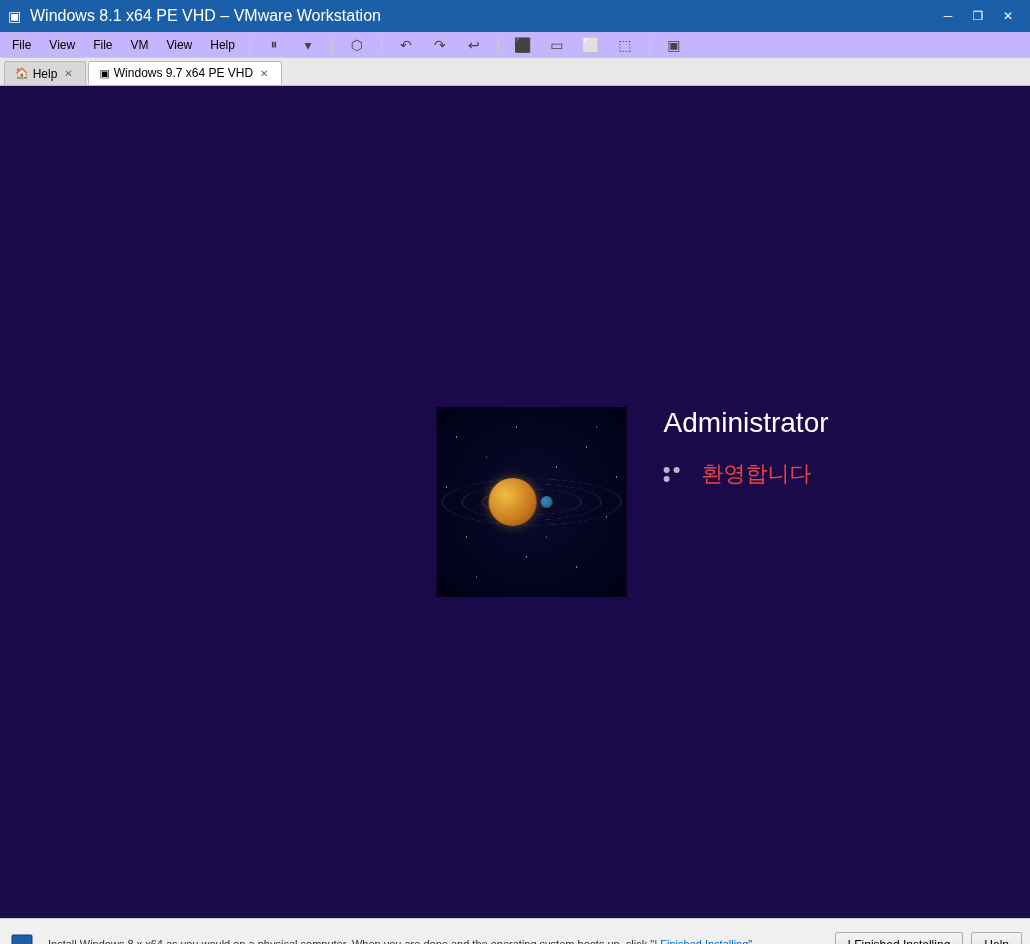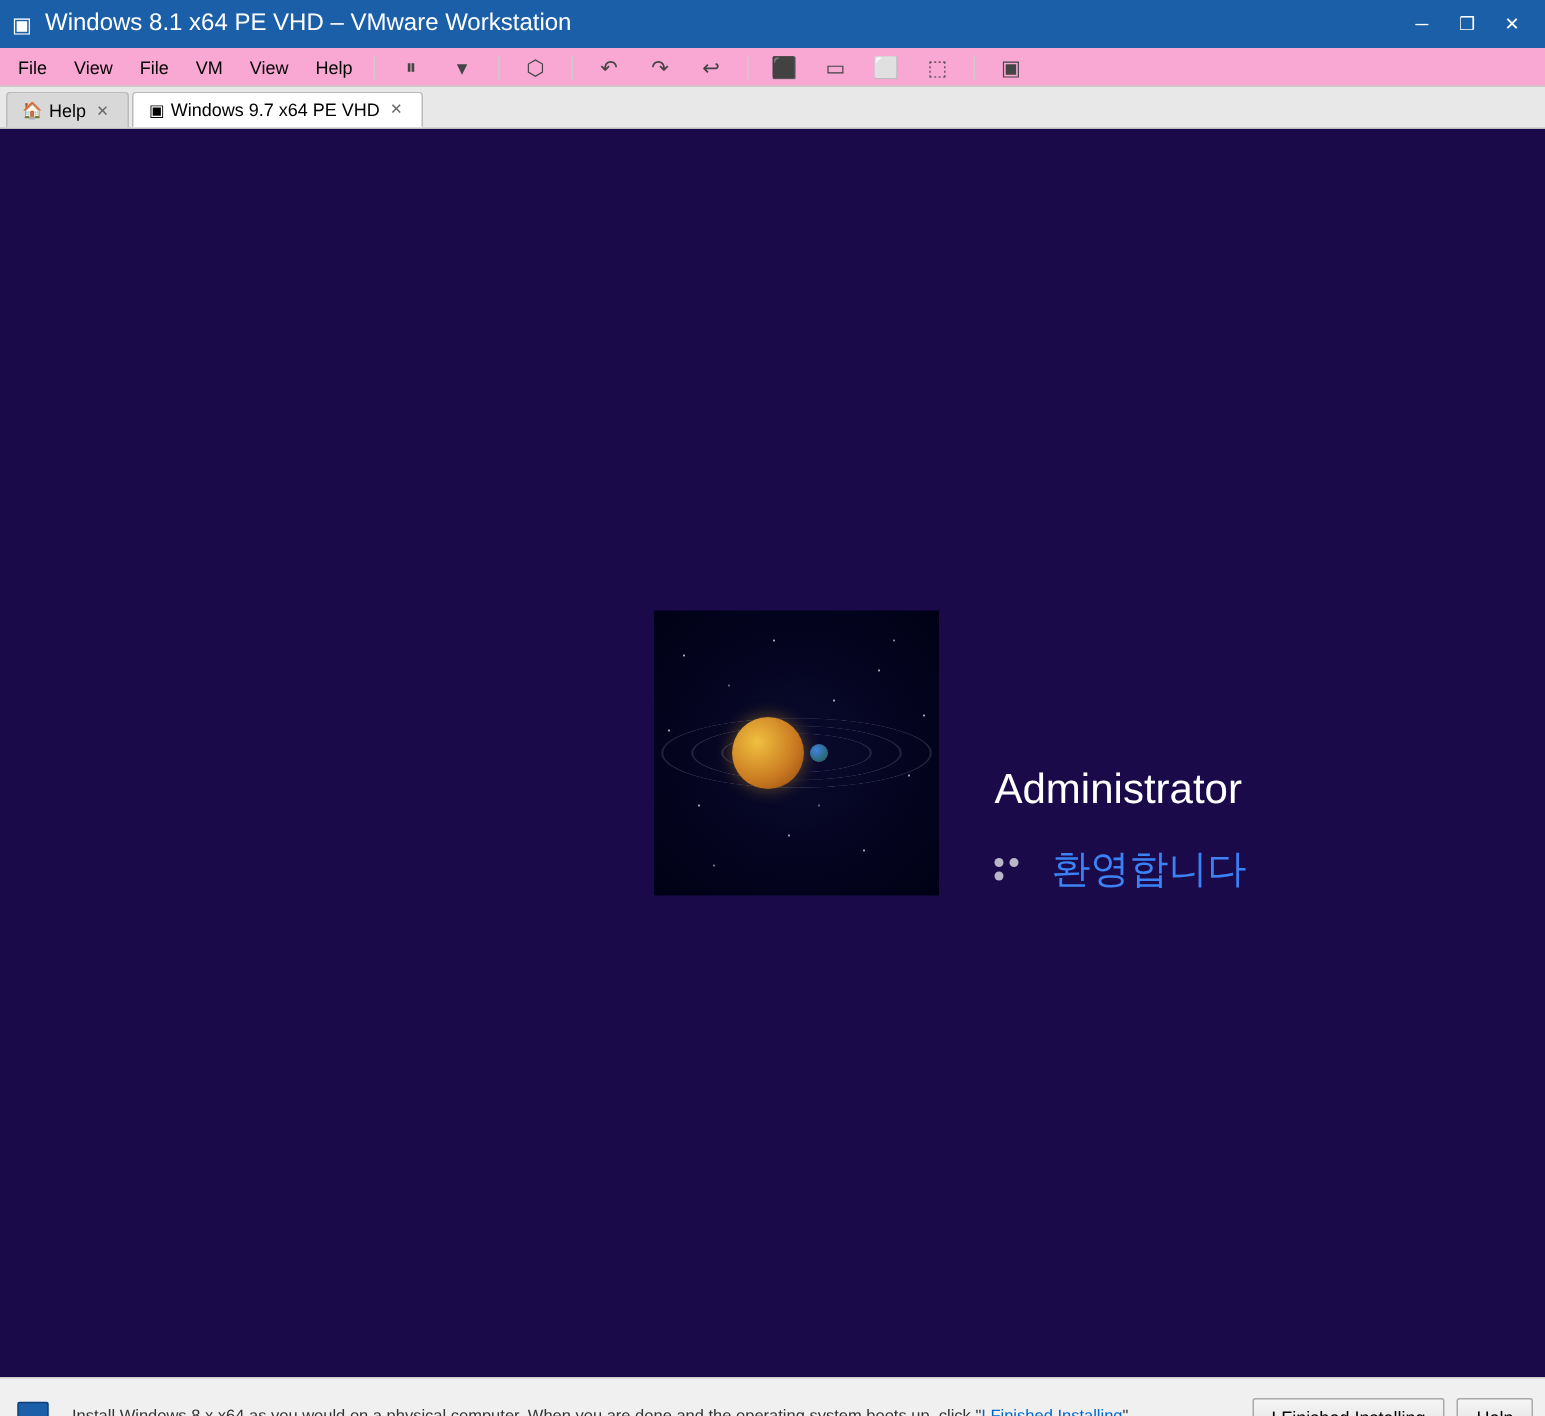--- a/index.html
+++ b/index.html
@@ -42,21 +42,21 @@
       font-size: 12px;
       cursor: pointer;
       display: flex;
       align-items: center;
       justify-content: center;
     }
 
     
     #menu-bar {
       height: 26px;
-      background: #f9a8d4;
+      background: #c4b5fd;
       display: flex;
       align-items: center;
       padding: 0 4px;
       border-bottom: 1px solid #ccc;
       gap: 2px;
     }
     .menu-item {
       padding: 2px 8px;
       font-size: 12px;
       cursor: pointer;
@@ -135,21 +135,21 @@
       overflow: hidden;
     }
 
     
     #welcome-content {
       position: absolute;
       top: 50%;
       left: 50%;
       transform: translate(-20%, -50%);
       display: flex;
-      align-items: flex-end;
+      align-items: flex-start;
       gap: 37px;
     }
 
     
     #space-image {
       width: 190px;
       height: 190px;
       background: radial-gradient(ellipse at 50% 50%, #0a0a2e 0%, #000015 100%);
       border: none;
       position: relative;
@@ -239,23 +239,23 @@
       gap: 4px;
     }
     .dot {
       width: 6px;
       height: 6px;
       border-radius: 50%;
       background: rgba(255,255,255,0.7);
     }
     .dot.empty { background: transparent; }
     #greeting-text {
-      font-size: 26px;
+      font-size: 22px;
       font-weight: 300;
-      color: #3b82f6;
+      color: #ef4444;
     }
 
     
     #status-bar {
       height: 52px;
       background: #f0f0f0;
       border-top: 1px solid #ccc;
       display: flex;
       align-items: center;
       padding: 0 8px;

